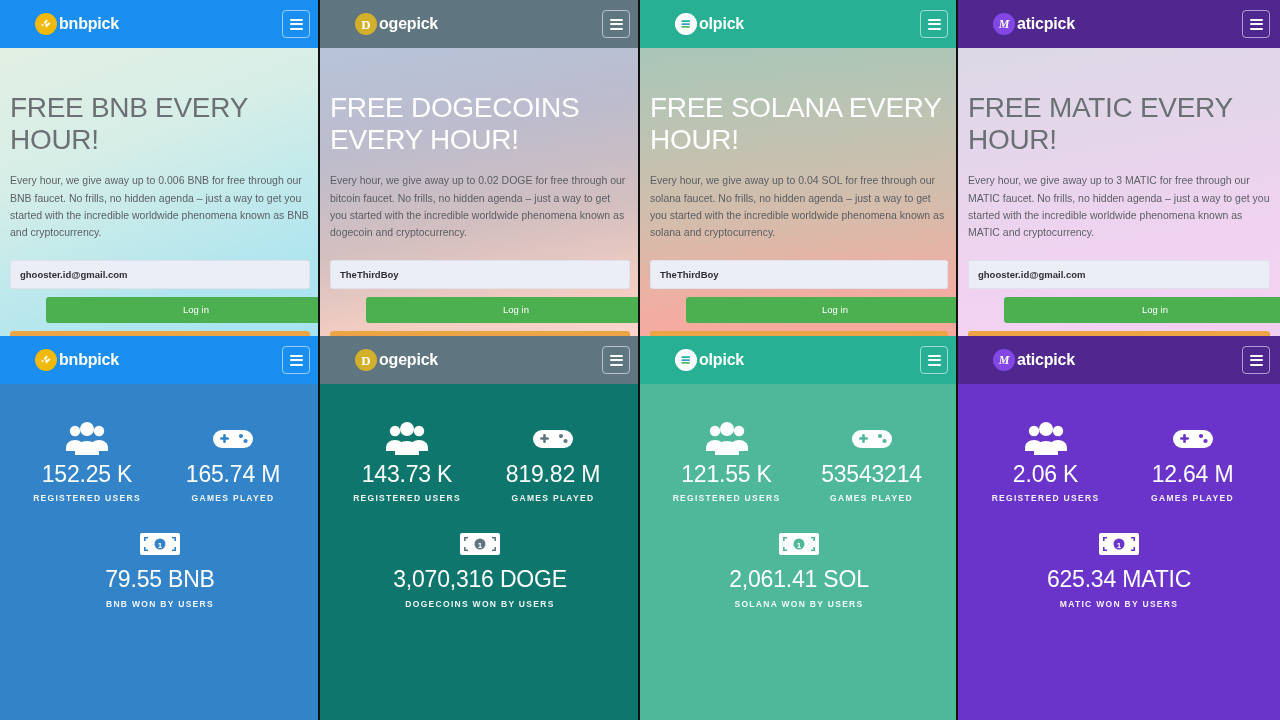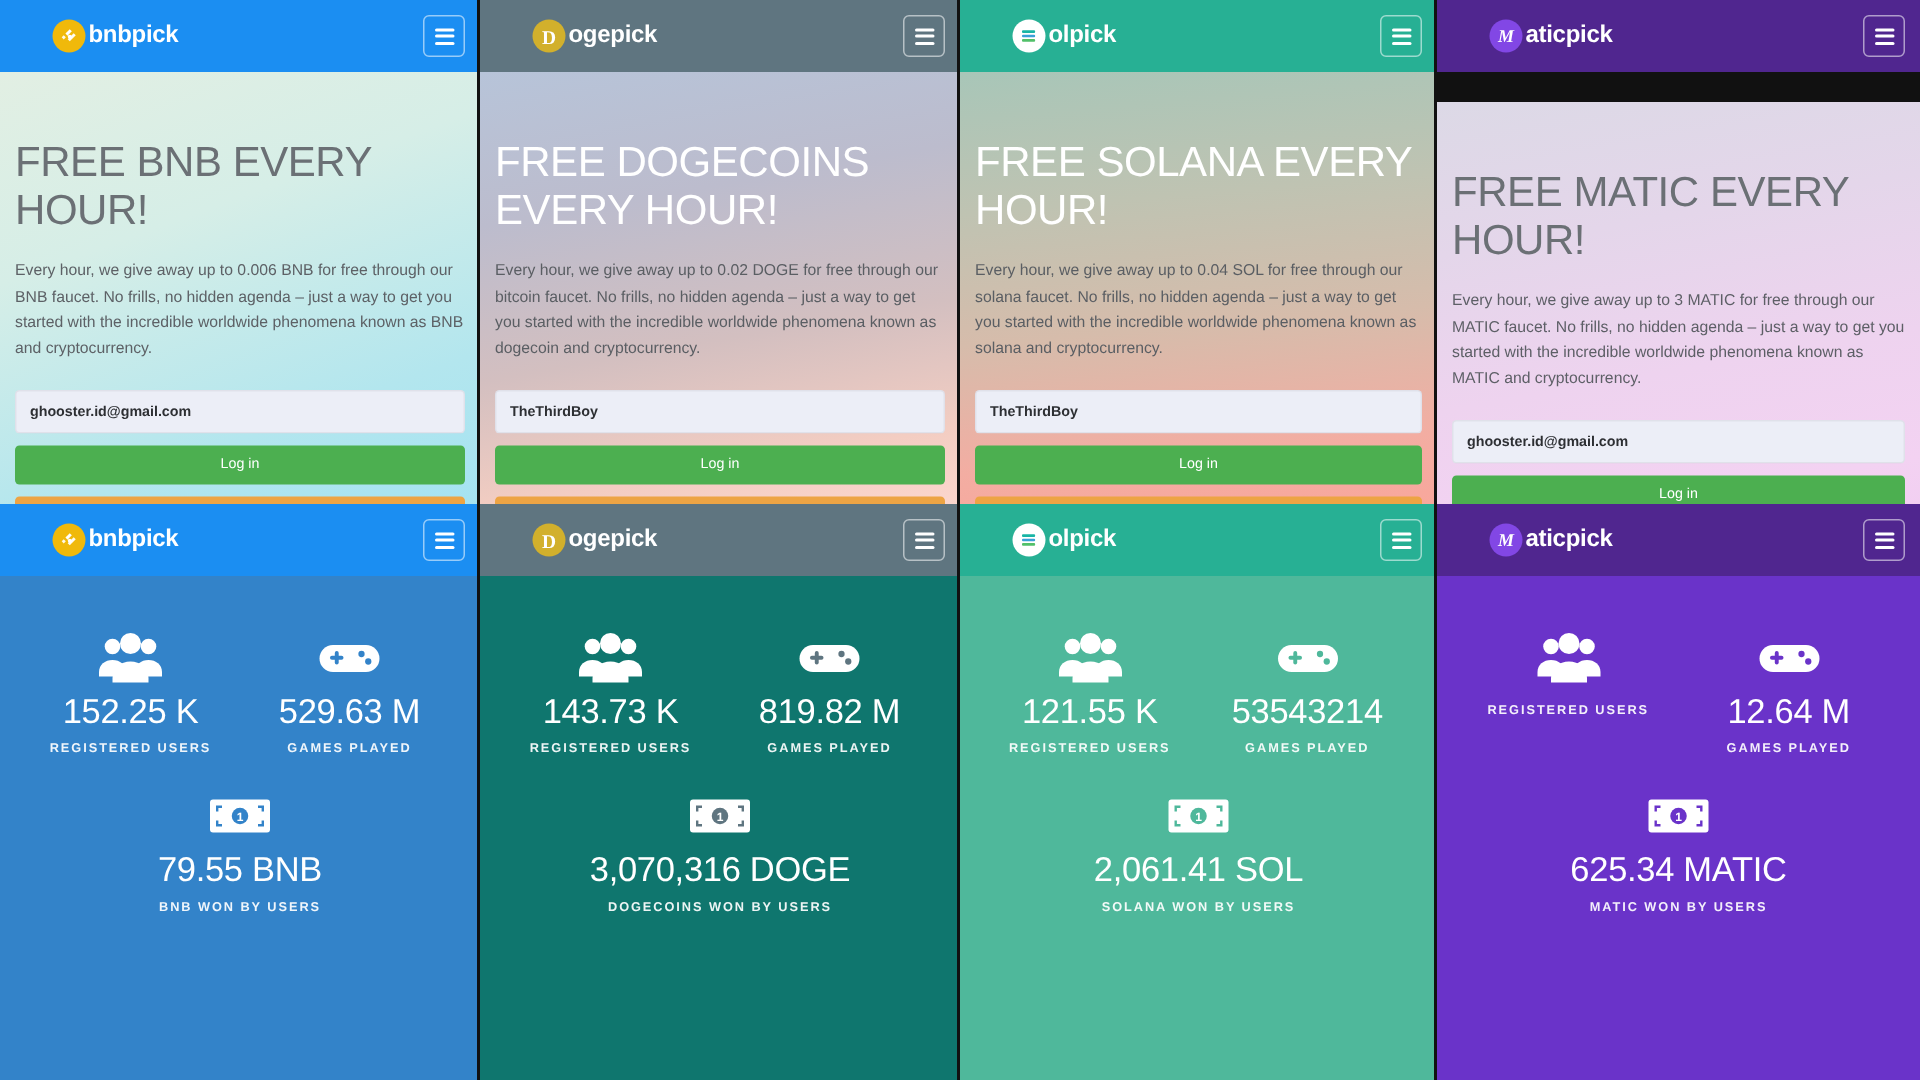--- a/index.html
+++ b/index.html
@@ -89,21 +89,21 @@
     height: 26px;
     margin-top: 8px;
     border: none;
     border-radius: 3px;
     color: #fff;
     font-size: 9.5px;
     font-weight: 400;
     cursor: pointer;
     font-family: "Liberation Sans", sans-serif;
   }
-  .btn-login { background: #4caf50; }
+  .btn-login { background: #4caf50; margin-left: 36px; }
   .btn-signup { background: #eda444; }
 
   
   .stats { height: 336px; padding: 32px 14px 0; }
   .stats-row {
     display: flex;
     justify-content: space-around;
     align-items: flex-start;
   }
   .stat { text-align: center; flex: 1 1 0; }
@@ -148,21 +148,21 @@
   .p-sol .navbar { background: #27b094; text-align: right; }
   .p-sol .brand-mark { background: #ffffff; color: #14f195; }
   .p-sol .hero { background: linear-gradient(175deg,#a8c6b8 0%, #bfc3b2 30%, #d6bcab 58%, #f3ada2 85%, #f8a79c 100%); }
   .p-sol .hero-title { color: #ffffff; }
   .p-sol .stats { background: #4fb89b; }
 
   
   .p-matic .navbar { background: #50268f; }
   .p-matic .brand-mark { background: #8247e5; color: #fff; }
   .p-matic .hero { background: linear-gradient(170deg,#dcd9e6 0%, #e4d6ea 30%, #eed3ef 60%, #f3d2f2 85%, #f1cdf1 100%); }
-  .p-matic .hero-title { color: #6b7075; margin-top: 20px; }
+  .p-matic .hero-title { color: #6b7075; }
   .p-matic .stats { background: #6a33c9; }
 
   .p-doge .hero-desc, .p-sol .hero-desc { color: #5a5e63; }
   .p-matic .hero-desc { color: #5d5f66; }
 
   .sep-v { position:absolute; top:0; right:0; width:2px; height:100%; background:#111; }
 </style>
 </head>
 <body>
 
@@ -327,21 +327,21 @@
             <svg class="ico" width="44" height="28" viewBox="0 0 44 28" fill="#fff">
                 <rect x="2" y="5" width="40" height="18" rx="9"></rect>
                 <g fill="#3383c9">
                   <rect x="9" y="12.2" width="9" height="2.6" rx="1.3"></rect>
                   <rect x="12.2" y="9" width="2.6" height="9" rx="1.3"></rect>
                   <circle cx="30" cy="11" r="2.1"></circle>
                   <circle cx="34.5" cy="16" r="2.1"></circle>
                 </g>
               </svg>
           </div>
-          <div class="stat-value">529.63 M</div>
+          <div class="stat-value">165.74 M</div>
           <div class="stat-label">GAMES PLAYED</div>
         </div>
       </div>
       <div class="stats-row single">
         <div class="stat">
           <div class="stat-icon">
             <svg class="ico" width="44" height="30" viewBox="0 0 44 30" fill="#fff">
                 <rect x="2" y="4" width="40" height="22" rx="2"></rect>
                 <g fill="#3383c9">
                   <circle cx="22" cy="15" r="5.5"></circle>
@@ -516,20 +516,21 @@
           <div class="stat-icon">
             <svg class="ico" width="44" height="34" viewBox="0 0 44 34" fill="#fff">
                 <circle cx="10" cy="9" r="5.2"></circle>
                 <circle cx="34" cy="9" r="5.2"></circle>
                 <circle cx="22" cy="7" r="7"></circle>
                 <path d="M1 26c0-4.8 4-8 9-8s9 3.2 9 8v3H1z"></path>
                 <path d="M25 26c0-4.8 4-8 9-8s9 3.2 9 8v3H25z"></path>
                 <path d="M10 30c0-6.6 5.4-11 12-11s12 4.4 12 11v3H10z"></path>
               </svg>
           </div>
+          <div class="stat-value">2.06 K</div>
           <div class="stat-label">REGISTERED USERS</div>
         </div>
         <div class="stat">
           <div class="stat-icon">
             <svg class="ico" width="44" height="28" viewBox="0 0 44 28" fill="#fff">
                 <rect x="2" y="5" width="40" height="18" rx="9"></rect>
                 <g fill="#6a33c9">
                   <rect x="9" y="12.2" width="9" height="2.6" rx="1.3"></rect>
                   <rect x="12.2" y="9" width="2.6" height="9" rx="1.3"></rect>
                   <circle cx="30" cy="11" r="2.1"></circle>

